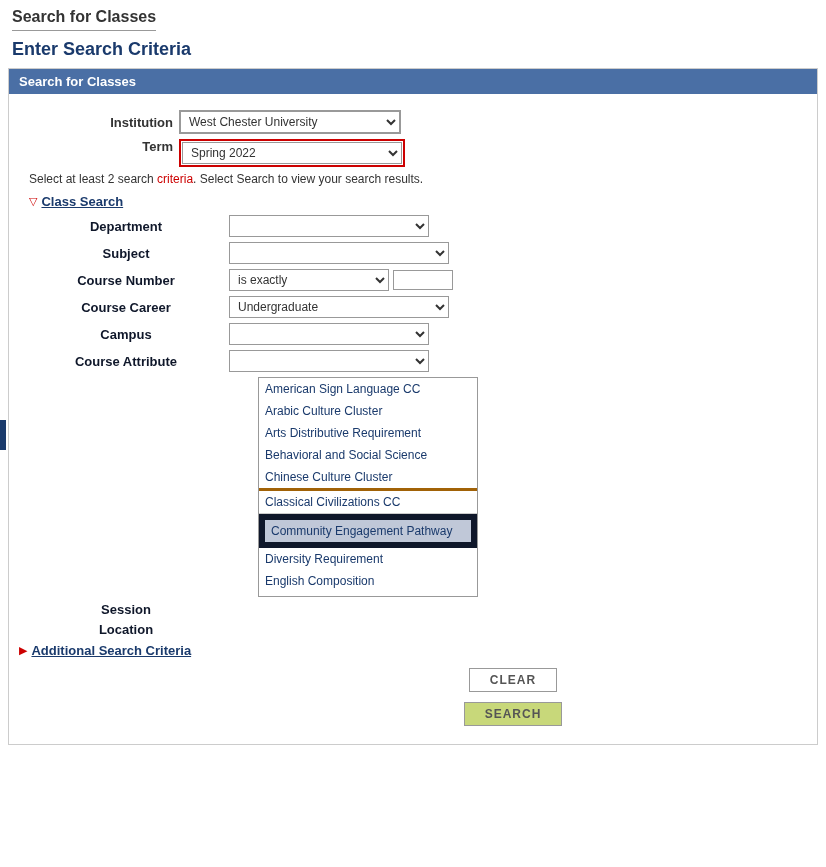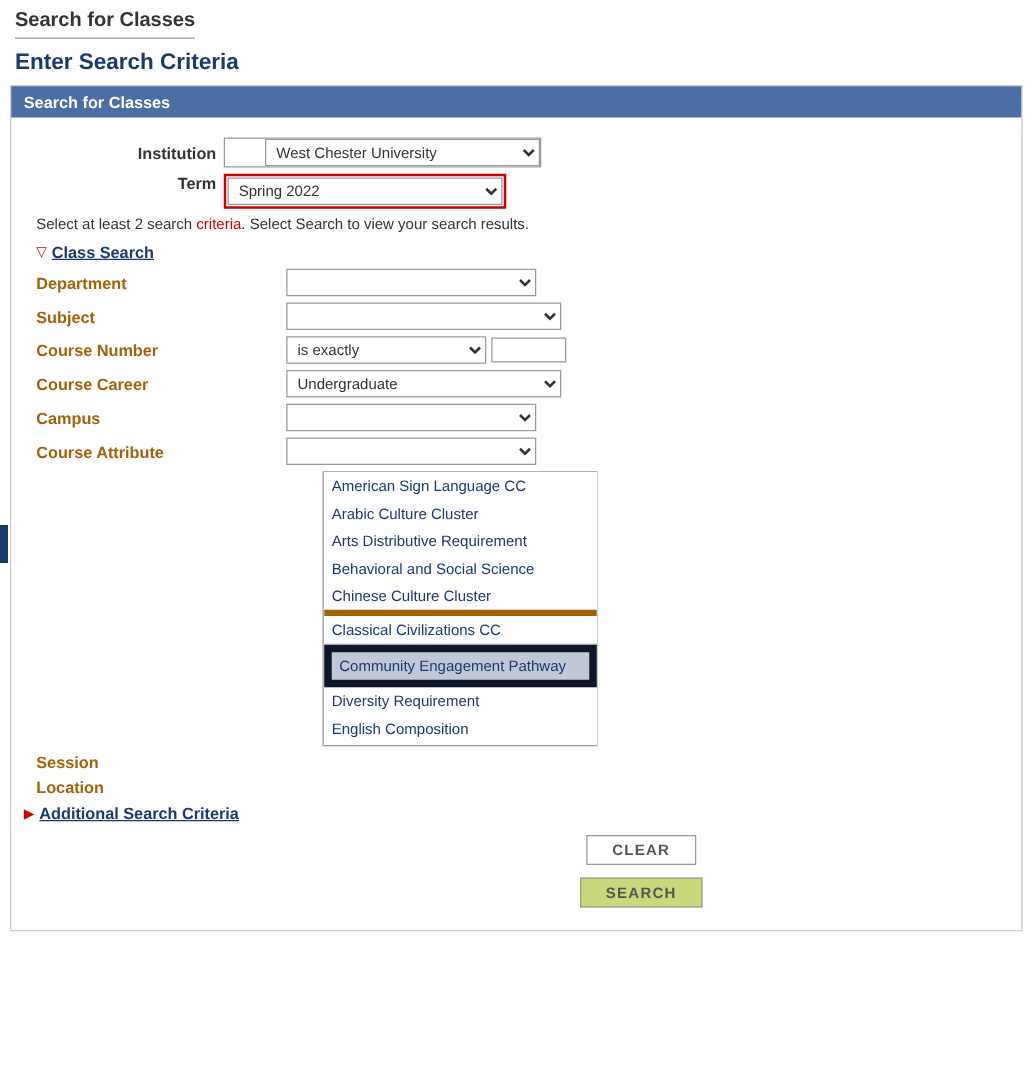--- a/index.html
+++ b/index.html
@@ -88,23 +88,23 @@
       font-size: 13px;
       text-decoration: underline;
     }
     .field-row {
       display: flex;
       align-items: center;
       margin-bottom: 5px;
     }
     .field-label {
       width: 200px;
-      text-align: left;
-      font-weight: bold;
-      color: #a16207;
+      text-align: center;
+      font-weight: bold;
+      color: #0f172a;
       padding-right: 6px;
       font-size: 13px;
     }
     select.form-select {
       font-size: 12px;
       padding: 2px 4px;
       border: 1px solid #999;
       background: #fff;
       color: #333;
     }
@@ -243,21 +243,21 @@
 <div class="main-container">
   <div class="section-header">
     <span>Search for Classes</span>
   </div>
 
   <div class="form-area">
 
     <div class="institution-row">
       <div class="label-cell">Institution</div>
       <div class="institution-select-wrapper">
-        <select class="form-select" style="width:220px;margin-left:32px;">
+        <select class="form-select" style="width:220px;">
           <option>West Chester University</option>
         </select>
       </div>
     </div>
 
     <div class="term-row">
       <div class="label-cell">Term</div>
       <div class="highlighted-box">
         <select class="form-select" style="width:220px;">
           <option>Spring 2022</option>
@@ -325,21 +325,21 @@
 
       <div class="dropdown-listbox-wrapper">
         <div class="dropdown-listbox-label"></div>
         <div class="listbox-container">
           <div class="listbox-scroll">
             <div class="list-item">American Sign Language CC</div>
             <div class="list-item">Arabic Culture Cluster</div>
             <div class="list-item">Arts Distributive Requirement</div>
             <div class="list-item">Behavioral and Social Science</div>
             <div class="list-item">Chinese Culture Cluster</div>
-            <div class="list-item" style="border-bottom:1px solid #ccc; border-top: 5px solid #a16207;">Classical Civilizations CC</div>
+            <div class="list-item" style="border-bottom:1px solid #ccc; border-top: 3px solid #a16207;">Classical Civilizations CC</div>
             <div class="list-item highlighted">Community Engagement Pathway</div>
             <div class="list-item">Diversity Requirement</div>
             <div class="list-item">English Composition</div>
             <div class="list-item">Ethics Requirement</div>
 
           </div>
         </div>
       </div>
 
       <div class="field-row">

